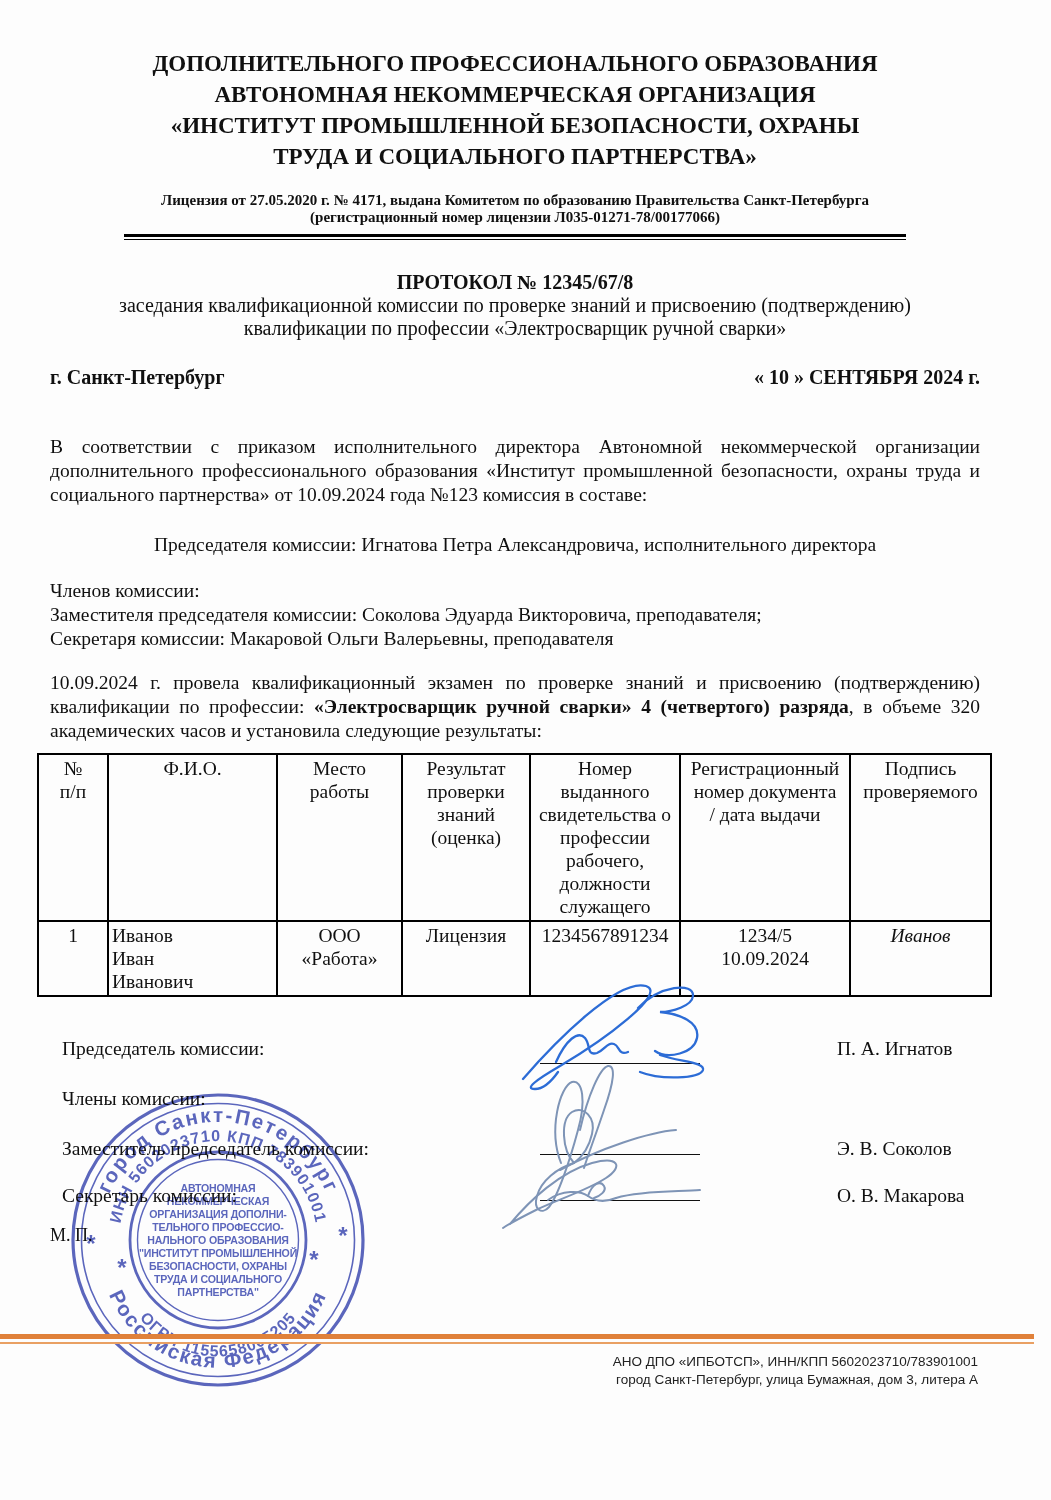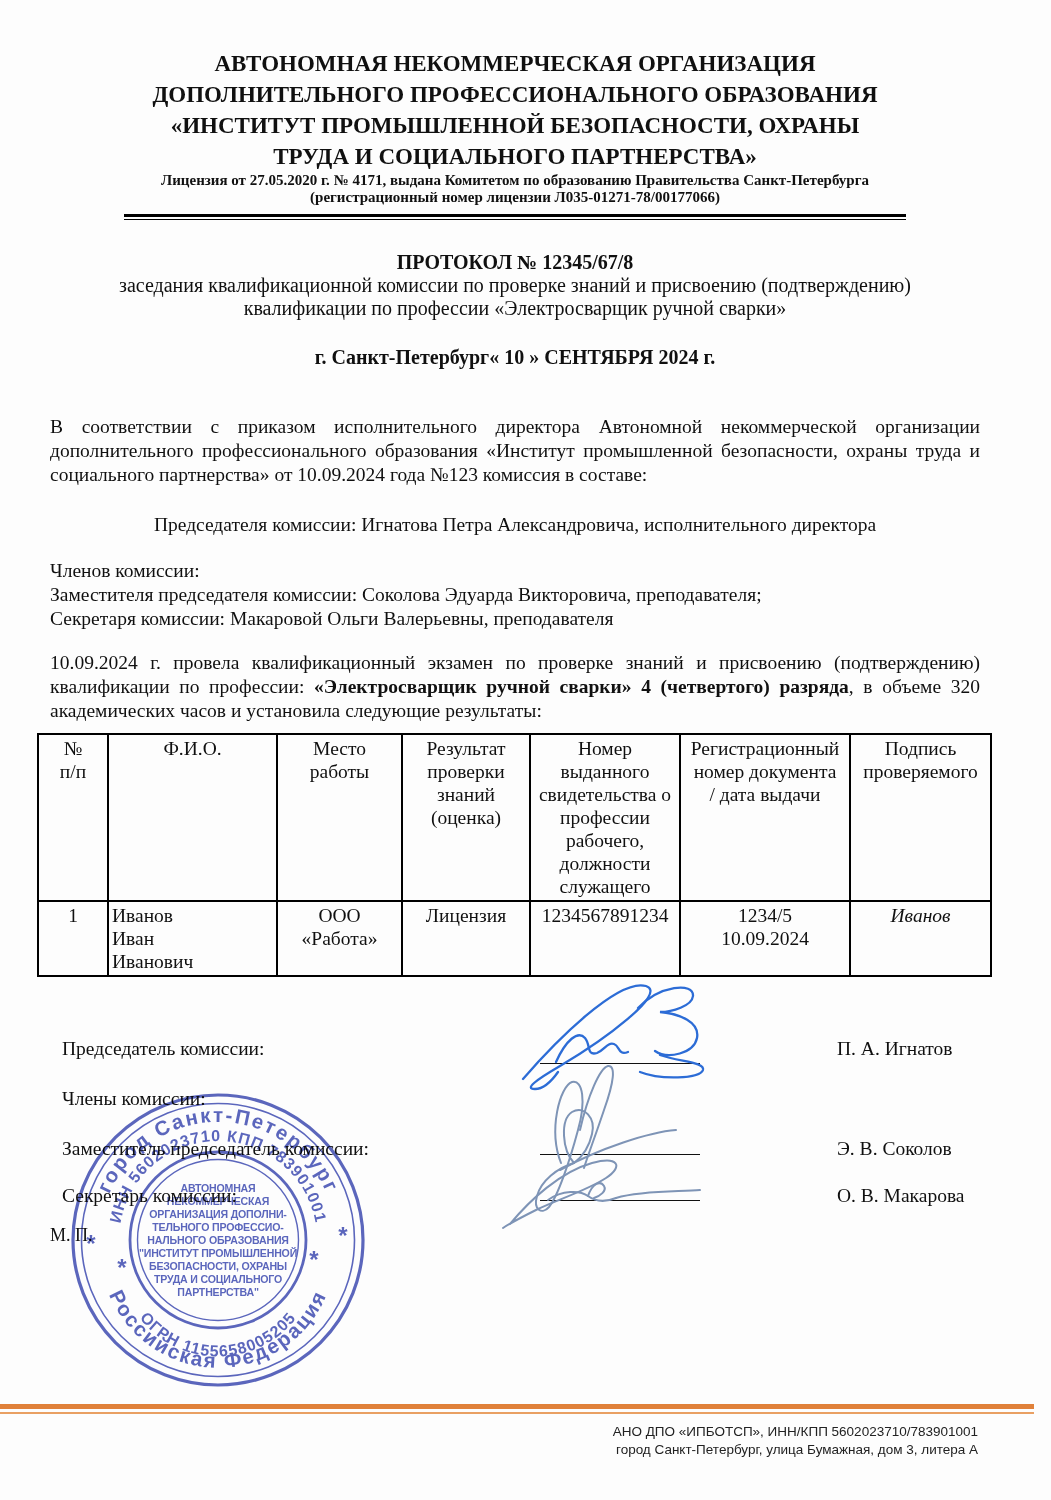--- a/index.html
+++ b/index.html
@@ -4,29 +4,29 @@
 <style>
   html,body{margin:0;padding:0;}
   body{
     width:1051px;height:1500px;position:relative;background:#fdfdfd;
     font-family:"Liberation Serif","DejaVu Serif",serif;color:#101010;
     overflow:hidden;
   }
   .content{padding:0 71px 0 50px;}
   
   .org-header{margin-top:48px;text-align:center;font-weight:bold;font-size:23px;line-height:31px;}
-  .license{margin-top:0;text-align:center;font-weight:bold;font-size:15px;line-height:17px;}
+  .license{margin-top:20px;text-align:center;font-weight:bold;font-size:15px;line-height:17px;}
   .rule{width:782px;margin:8px auto 0;}
   .rule-thick{height:3px;background:#000;}
   .rule-gap{height:2px;}
   .rule-thin{height:1px;background:#000;}
   
   .protocol-title{margin-top:30px;text-align:center;font-weight:bold;font-size:20px;line-height:24px;}
   .protocol-subtitle{text-align:center;font-weight:normal;font-size:20px;line-height:23px;}
-  .city-date{margin-top:26px;display:flex;justify-content:center;font-weight:bold;font-size:20px;}
+  .city-date{margin-top:26px;display:flex;justify-content:space-between;font-weight:bold;font-size:20px;}
   
   .para{font-size:19.5px;line-height:24px;}
   .jline{text-align:justify;text-align-last:justify;}
   .intro{margin-top:46px;}
   .chairman{margin-top:26px;text-align:center;}
   .members{margin-top:22px;}
   .exam{margin-top:20px;}
   .b{font-weight:bold;}
   
   table.results{border-collapse:collapse;margin-top:10px;margin-left:-13px;width:953px;
@@ -45,35 +45,35 @@
   .sig-svg{position:absolute;left:480px;top:-70px;pointer-events:none;}
   
   .stamp{position:absolute;left:68px;top:1090px;width:300px;height:300px;
     opacity:.85;mix-blend-mode:multiply;pointer-events:none;}
   .stamp text{fill:#3f4cb3;font-family:"Liberation Sans","DejaVu Sans",sans-serif;font-weight:bold;}
   .stamp .arc-big{font-size:20.5px;letter-spacing:2px;}
   .stamp .arc-small{font-size:16px;letter-spacing:1px;}
   .stamp .center-line{font-size:10.6px;letter-spacing:-0.2px;text-anchor:middle;}
   .stamp .star{font-size:24px;text-anchor:middle;}
   
-  .footer{position:absolute;left:0;top:1404px;width:1034px;}
+  .footer{position:absolute;left:0;top:1334px;width:1034px;}
   .stripe1{height:5px;background:#e0813a;}
   .stripe-gap{height:3px;background:#fdfdfd;}
   .stripe2{height:2px;background:#e9a063;}
   .footer-text{margin-top:9px;padding-right:56px;text-align:right;
     font-family:"Liberation Sans","DejaVu Sans",sans-serif;font-size:13.5px;line-height:18px;color:#222;}
 </style>
 </head>
 <body>
 
 <div class="content">
 
   <div class="org-header">
+    <div>ДОПОЛНИТЕЛЬНОГО ПРОФЕССИОНАЛЬНОГО ОБРАЗОВАНИЯ</div>
     <div>АВТОНОМНАЯ НЕКОММЕРЧЕСКАЯ ОРГАНИЗАЦИЯ</div>
-    <div>ДОПОЛНИТЕЛЬНОГО ПРОФЕССИОНАЛЬНОГО ОБРАЗОВАНИЯ</div>
     <div>«ИНСТИТУТ ПРОМЫШЛЕННОЙ БЕЗОПАСНОСТИ, ОХРАНЫ</div>
     <div>ТРУДА И СОЦИАЛЬНОГО ПАРТНЕРСТВА»</div>
   </div>
 
   <div class="license">
     <div>Лицензия от 27.05.2020 г. № 4171, выдана Комитетом по образованию Правительства Санкт-Петербурга</div>
     <div>(регистрационный номер лицензии Л035-01271-78/00177066)</div>
   </div>
 
   <div class="rule">

